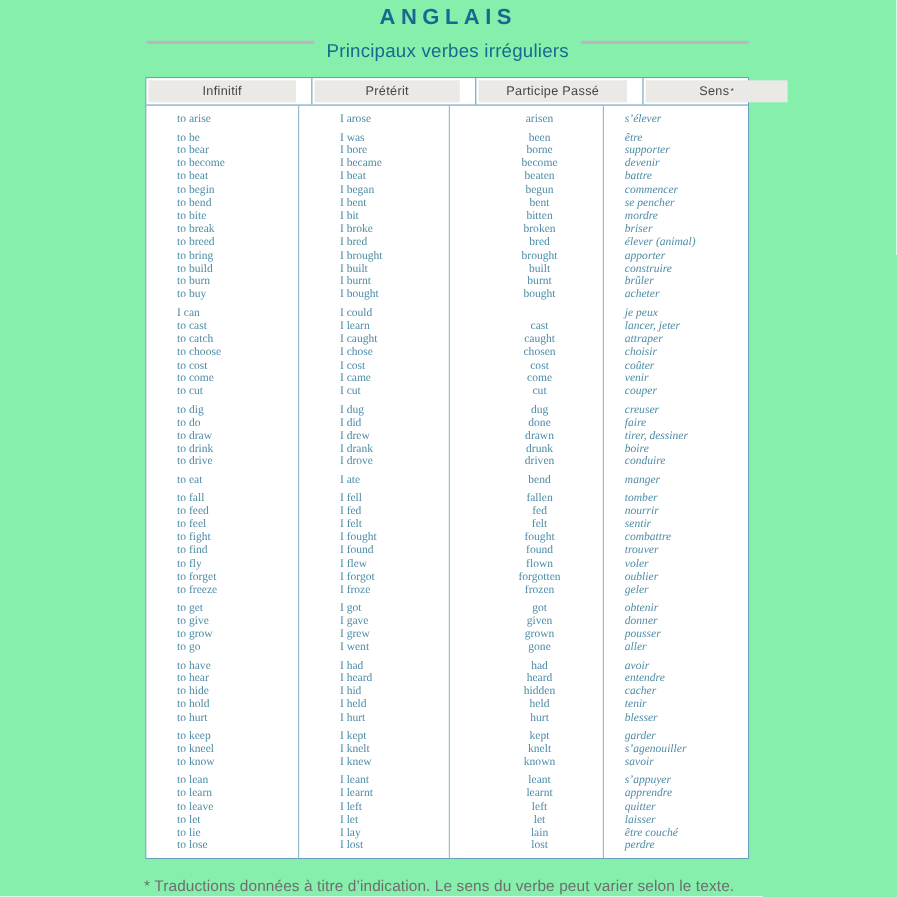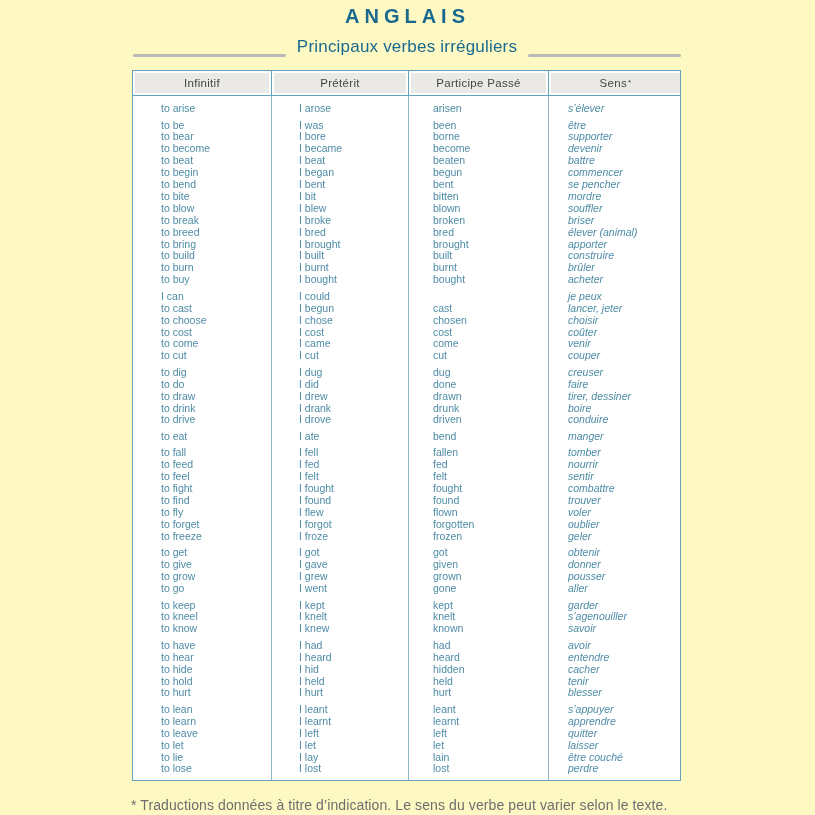--- a/index.html
+++ b/index.html
@@ -12,77 +12,79 @@
     --linegray:#b9b9b9;
     --footgray:#6e6e6e;
   }
   *{margin:0;padding:0;box-sizing:border-box;}
   html,body{width:815px;height:815px;overflow:hidden;}
   body{
     background:#ffffff;
     font-family:"Liberation Sans", sans-serif;
     position:relative;
   }
-  .page{position:absolute;inset:0;background:#fef9c3;}
+  .page{position:absolute;inset:0;background:#86efac;}
 
   .title{
     position:absolute;top:5px;left:0;width:815px;
     text-align:center;
     font-size:20px;font-weight:bold;letter-spacing:5px;
     color:var(--accent);
   }
   .subtitle-row{
     position:absolute;top:37px;left:133px;width:548px;
-    display:flex;align-items:flex-end;gap:11px;
+    display:flex;align-items:flex-start;gap:11px;
   }
   .subtitle-line{
     flex:1;height:3px;background:var(--linegray);border-radius:2px;
   }
   .subtitle-text{
     color:var(--accent);font-size:17px;letter-spacing:0.2px;
     white-space:nowrap;
   }
 
   .verb-table{
     position:absolute;left:132px;top:70px;width:549px;
     border:1px solid var(--border);
     background:#fff;
   }
   .thead{
     display:grid;grid-template-columns:138px 137px 140px 134px;
     height:25px;
     border-bottom:1px solid var(--border);
+    gap:12px;
   }
   .th{position:relative;padding:2px;}
   .th + .th{border-left:1px solid var(--border);text-align:right;}
   .th-inner{
     height:100%;background:var(--headbg);
     display:flex;align-items:center;justify-content:center;
     color:var(--headink);font-size:11.5px;letter-spacing:0.3px;
   }
   .th-inner sup{font-size:8px;line-height:0;margin-left:1px;}
 
   .tbody{
     position:relative;
     padding:7px 0 5px;
+    font-family:Liberation Serif, serif;
   }
   .vline{
     position:absolute;top:0;bottom:0;width:1px;
     background:var(--divider);
   }
   .group + .group{margin-top:4.6px;}
   .vrow{
     display:grid;grid-template-columns:138px 137px 140px 134px;
     font-size:10.5px;line-height:11.9px;
     color:var(--ink);
     white-space:nowrap;
   }
   .vrow .c1{padding-left:28px;}
-  .vrow .c2{padding-left:28px;}
-  .vrow .c3{padding-left:25px;}
+  .vrow .c2{padding-left:11px;margin-left:27px;}
+  .vrow .c3{padding-left:25px;text-align:center;}
   .vrow .c4{padding-left:20px;font-style:italic;}
 
   .footnote{
     position:absolute;left:131px;top:797px;width:560px;
     font-size:14px;color:var(--footgray);letter-spacing:0.1px;
   }
 </style>
 </head>
 <body>
 
@@ -160,26 +162,20 @@
             <div class="c3">bent</div>
             <div class="c4">se pencher</div>
           </div>
           <div class="vrow">
             <div class="c1">to bite</div>
             <div class="c2">I bit</div>
             <div class="c3">bitten</div>
             <div class="c4">mordre</div>
           </div>
           <div class="vrow">
-            <div class="c1">to blow</div>
-            <div class="c2">I blew</div>
-            <div class="c3">blown</div>
-            <div class="c4">souffler</div>
-          </div>
-          <div class="vrow">
             <div class="c1">to break</div>
             <div class="c2">I broke</div>
             <div class="c3">broken</div>
             <div class="c4">briser</div>
           </div>
           <div class="vrow">
             <div class="c1">to breed</div>
             <div class="c2">I bred</div>
             <div class="c3">bred</div>
             <div class="c4">élever (animal)</div>
@@ -211,23 +207,29 @@
         </div>
         <div class="group">
           <div class="vrow">
             <div class="c1">I can</div>
             <div class="c2">I could</div>
             <div class="c3"></div>
             <div class="c4">je peux</div>
           </div>
           <div class="vrow">
             <div class="c1">to cast</div>
-            <div class="c2">I begun</div>
+            <div class="c2">I learn</div>
             <div class="c3">cast</div>
             <div class="c4">lancer, jeter</div>
+          </div>
+          <div class="vrow">
+            <div class="c1">to catch</div>
+            <div class="c2">I caught</div>
+            <div class="c3">caught</div>
+            <div class="c4">attraper</div>
           </div>
           <div class="vrow">
             <div class="c1">to choose</div>
             <div class="c2">I chose</div>
             <div class="c3">chosen</div>
             <div class="c4">choisir</div>
           </div>
           <div class="vrow">
             <div class="c1">to cost</div>
             <div class="c2">I cost</div>
@@ -358,72 +360,72 @@
           </div>
           <div class="vrow">
             <div class="c1">to go</div>
             <div class="c2">I went</div>
             <div class="c3">gone</div>
             <div class="c4">aller</div>
           </div>
         </div>
         <div class="group">
           <div class="vrow">
+            <div class="c1">to have</div>
+            <div class="c2">I had</div>
+            <div class="c3">had</div>
+            <div class="c4">avoir</div>
+          </div>
+          <div class="vrow">
+            <div class="c1">to hear</div>
+            <div class="c2">I heard</div>
+            <div class="c3">heard</div>
+            <div class="c4">entendre</div>
+          </div>
+          <div class="vrow">
+            <div class="c1">to hide</div>
+            <div class="c2">I hid</div>
+            <div class="c3">hidden</div>
+            <div class="c4">cacher</div>
+          </div>
+          <div class="vrow">
+            <div class="c1">to hold</div>
+            <div class="c2">I held</div>
+            <div class="c3">held</div>
+            <div class="c4">tenir</div>
+          </div>
+          <div class="vrow">
+            <div class="c1">to hurt</div>
+            <div class="c2">I hurt</div>
+            <div class="c3">hurt</div>
+            <div class="c4">blesser</div>
+          </div>
+        </div>
+        <div class="group">
+          <div class="vrow">
             <div class="c1">to keep</div>
             <div class="c2">I kept</div>
             <div class="c3">kept</div>
             <div class="c4">garder</div>
           </div>
           <div class="vrow">
             <div class="c1">to kneel</div>
             <div class="c2">I knelt</div>
             <div class="c3">knelt</div>
             <div class="c4">s’agenouiller</div>
           </div>
           <div class="vrow">
             <div class="c1">to know</div>
             <div class="c2">I knew</div>
             <div class="c3">known</div>
             <div class="c4">savoir</div>
           </div>
         </div>
         <div class="group">
           <div class="vrow">
-            <div class="c1">to have</div>
-            <div class="c2">I had</div>
-            <div class="c3">had</div>
-            <div class="c4">avoir</div>
-          </div>
-          <div class="vrow">
-            <div class="c1">to hear</div>
-            <div class="c2">I heard</div>
-            <div class="c3">heard</div>
-            <div class="c4">entendre</div>
-          </div>
-          <div class="vrow">
-            <div class="c1">to hide</div>
-            <div class="c2">I hid</div>
-            <div class="c3">hidden</div>
-            <div class="c4">cacher</div>
-          </div>
-          <div class="vrow">
-            <div class="c1">to hold</div>
-            <div class="c2">I held</div>
-            <div class="c3">held</div>
-            <div class="c4">tenir</div>
-          </div>
-          <div class="vrow">
-            <div class="c1">to hurt</div>
-            <div class="c2">I hurt</div>
-            <div class="c3">hurt</div>
-            <div class="c4">blesser</div>
-          </div>
-        </div>
-        <div class="group">
-          <div class="vrow">
             <div class="c1">to lean</div>
             <div class="c2">I leant</div>
             <div class="c3">leant</div>
             <div class="c4">s’appuyer</div>
           </div>
           <div class="vrow">
             <div class="c1">to learn</div>
             <div class="c2">I learnt</div>
             <div class="c3">learnt</div>
             <div class="c4">apprendre</div>

